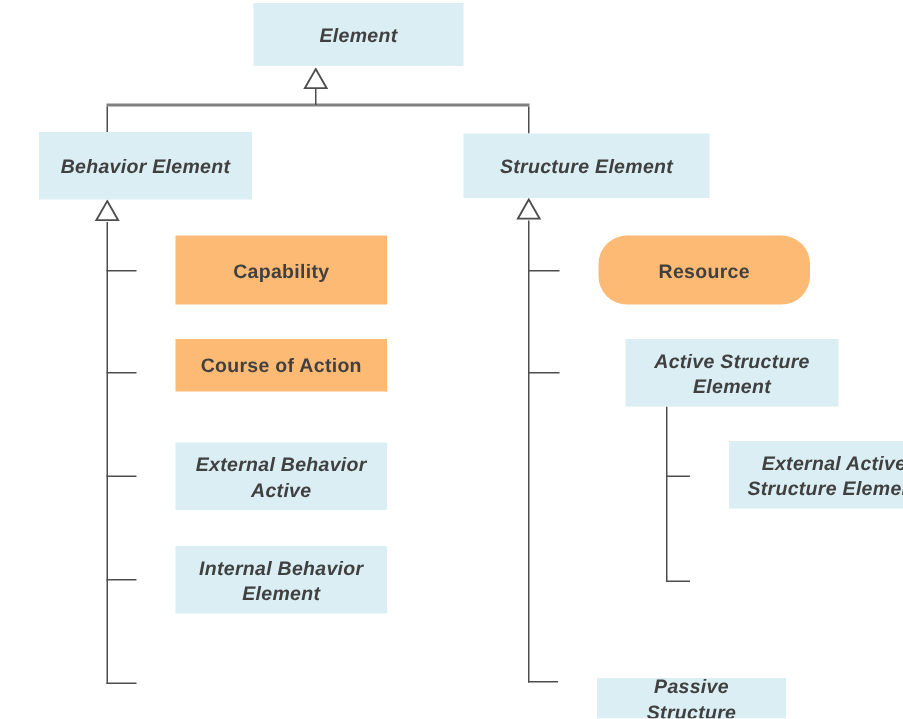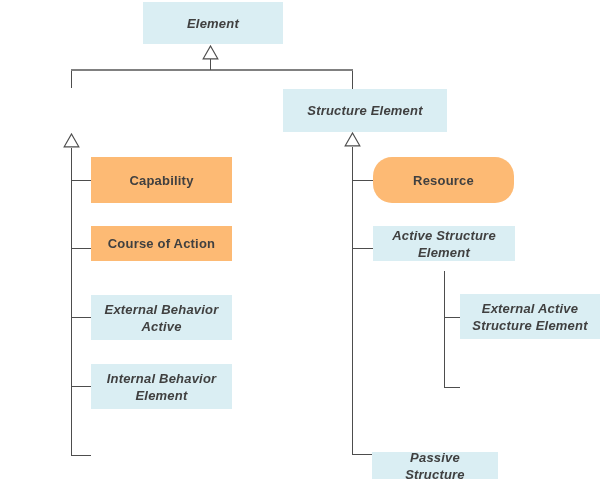--- a/index.html
+++ b/index.html
@@ -17,35 +17,36 @@
     align-items: center;
     justify-content: center;
     text-align: center;
     box-sizing: border-box;
     font-weight: bold;
     font-size: 13px;
     line-height: 17px;
     color: #404040;
     padding: 2px 7px;
     letter-spacing: 0.2px;
+    margin-left: 26px;
   }
   .abstract { background: #daeef3; font-style: italic; }
   .concrete { background: #fdba74; font-style: normal; }
 
   
   .n-element            { left: 143px; top:   2px; width: 140px; height: 42px; }
   .n-behavior           { left:   0px; top:  88px; width: 142px; height: 45px; }
   .n-structure          { left: 283px; top:  89px; width: 164px; height: 43px; }
   .n-capability         { left:  91px; top: 157px; width: 141px; height: 46px; }
   .n-course             { left:  91px; top: 226px; width: 141px; height: 35px; }
   .n-ext-behavior       { left:  91px; top: 295px; width: 141px; height: 45px; }
   .n-int-behavior       { left:  91px; top: 364px; width: 141px; height: 45px; }
   .n-event              { left:  91px; top: 433px; width: 141px; height: 45px; }
   .n-resource           { left: 373px; top: 157px; width: 141px; height: 46px; border-radius: 19px; }
-  .n-active-structure   { left: 373px; top: 226px; width: 142px; height: 35px; }
+  .n-active-structure   { left: 391px; top: 226px; width: 142px; height: 45px; }
   .n-ext-active         { left: 460px; top: 294px; width: 140px; height: 45px; }
   .n-int-active         { left: 460px; top: 365px; width: 140px; height: 45px; }
   .n-passive-structure  { left: 372px; top: 452px; width: 126px; height: 45px; }
 
   
   .line { position: absolute; background: #4d4d4d; }
   .h { height: 1px; }
   .v { width: 1px; }
   .tee { background: #808080; height: 2px; }
 
@@ -113,20 +114,21 @@
         <polygon points="8.5,1 15.8,13.8 1.2,13.8" fill="#ffffff" stroke="#4d4d4d" stroke-width="1.2"></polygon>
       </svg>
   </div>
   <div class="tri t-structure">
     <svg width="17" height="15" viewBox="0 0 17 15">
         <polygon points="8.5,1 15.8,13.8 1.2,13.8" fill="#ffffff" stroke="#4d4d4d" stroke-width="1.2"></polygon>
       </svg>
   </div>
 
   <div class="node abstract n-element">Element</div>
+  <div class="node abstract n-behavior">Behavior Element</div>
   <div class="node abstract n-structure">Structure Element</div>
   <div class="node concrete n-capability">Capability</div>
   <div class="node concrete n-course">Course of Action</div>
   <div class="node abstract n-ext-behavior">External Behavior Active</div>
   <div class="node abstract n-int-behavior">Internal Behavior Element</div>
   <div class="node concrete n-resource">Resource</div>
   <div class="node abstract n-active-structure">Active Structure Element</div>
   <div class="node abstract n-ext-active">External Active Structure Element</div>
   <div class="node abstract n-passive-structure">Passive Structure Element</div>
 

